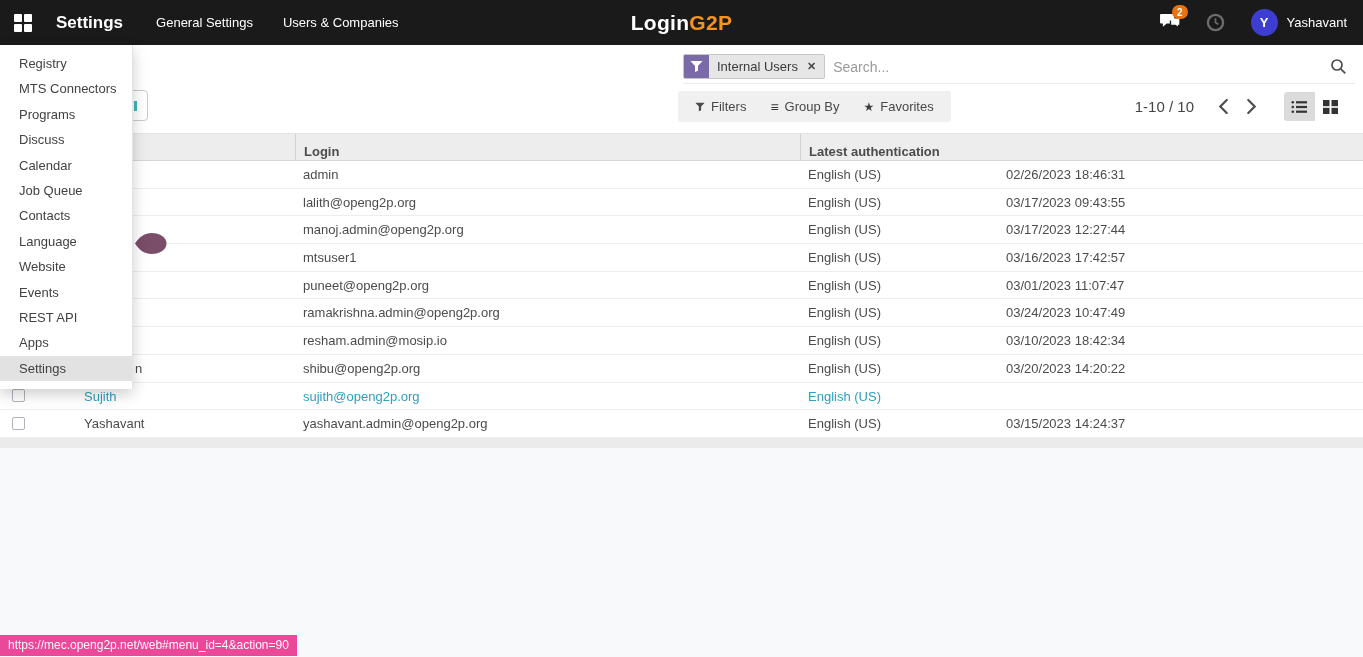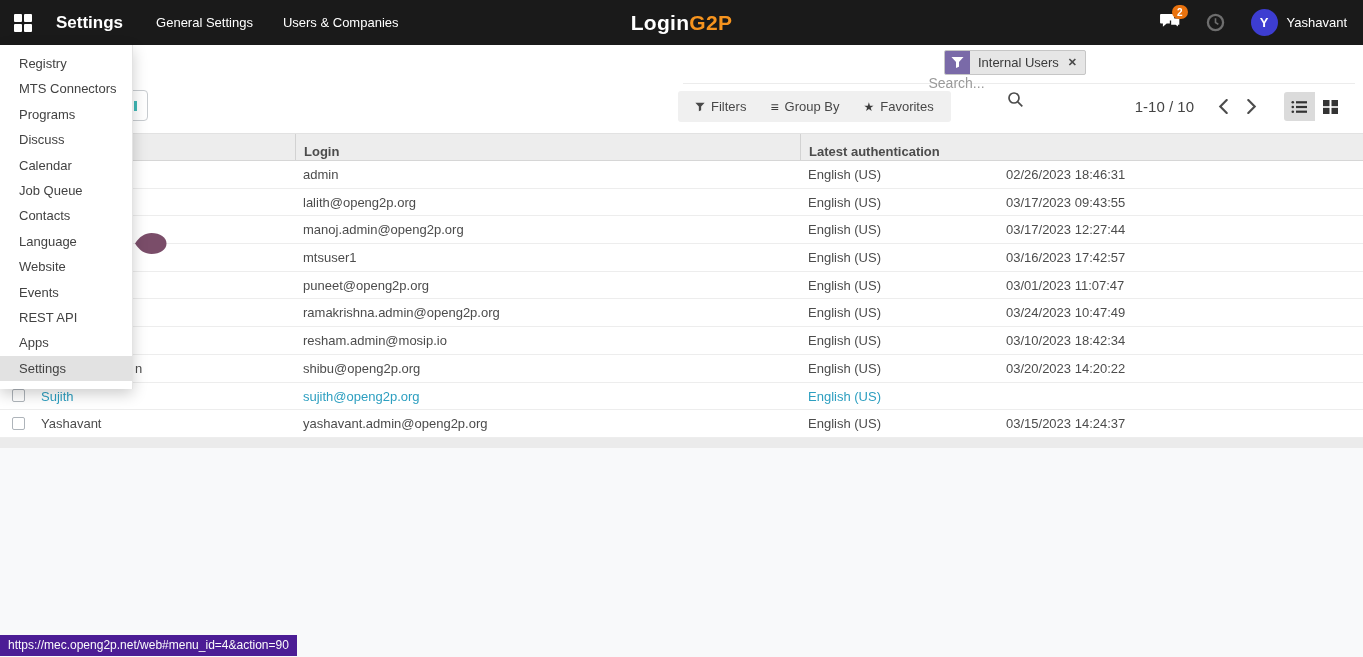--- a/index.html
+++ b/index.html
@@ -39,21 +39,20 @@
     display:flex; align-items:center; justify-content:center;
     font-size:13px; font-weight:bold; color:#fff; margin-right:9px; cursor:pointer;
   }
   .user-name { font-size:13px; cursor:pointer; }
 
   
   .search-bar {
     position:absolute; top:50px; left:683px; width:672px; height:34px;
     display:flex; align-items:center;
     border-bottom:1px solid #ececec;
-    flex-direction:column;
   }
   .facet {
     display:flex; align-items:stretch; height:25px;
     border:1px solid #c6c6c6; border-radius:2px; background:#e6e6e6;
     overflow:hidden; margin-right:8px; flex:none;
   }
   .facet-icon { width:25px; background:#7a6aa8; display:flex; align-items:center; justify-content:center; }
   .facet-label { display:flex; align-items:center; padding:0 7px 0 8px; font-size:13px; color:#3a3a3a; }
   .facet-remove { display:flex; align-items:center; padding:0 8px 0 2px; font-size:11px; font-weight:bold; color:#4a4a4a; cursor:pointer; }
   .search-input {
@@ -93,21 +92,21 @@
   .trow {
     height:27.7px; line-height:27px; font-size:13px; color:#4c4c4c;
     border-bottom:1px solid #ededed; background:#fff; cursor:pointer; position:relative;
   }
   .cell { padding:0 8px; overflow:hidden; white-space:nowrap; }
   .c-check { padding:0; display:flex; align-items:center; }
   .cb {
     display:inline-block; width:13px; height:13px; flex:none;
     border:1px solid #aeb4ba; border-radius:2px; background:#fff; margin-left:12px;
   }
-  .c-name { padding-left:1px; }
+  .c-name { padding-left:1px;margin-left:43px; }
   .c-auth { padding-left:6px; }
   .trow.teal .c-name, .trow.teal .c-login, .trow.teal .c-lang { color:#2d9fc0; }
   .name-frag { position:absolute; left:135px; top:0; }
 
   .footer-strip { position:absolute; top:438px; left:0; width:1363px; height:10px; background:#ebebeb; }
   .content-below { position:absolute; top:448px; left:0; right:0; bottom:0; background:#f8f9fa; }
 
   
   .apps-dropdown {
     position:absolute; top:45px; left:0; width:133px;
@@ -123,21 +122,21 @@
   .partial-button {
     position:absolute; top:90px; left:86px; width:62px; height:31px;
     background:#fff; border:1px solid #c8ccd0; border-radius:4px; z-index:5;
   }
   .partial-button .sliver { position:absolute; left:47px; top:10px; width:3px; height:10px; background:#00a09d; opacity:.75; }
   .avatar-blob { position:absolute; top:231px; left:134px; z-index:20; }
 
   
   .status-tooltip {
     position:absolute; left:0; bottom:1px; z-index:60;
-    background:#4c1d95; color:#fbfbfb;
+    background:#ec4899; color:#fbfbfb;
     font-size:12px; padding:3px 8px 4px;
   }
 </style>
 </head>
 <body>
 
 <div class="navbar">
   <div class="apps-toggle">
     <span class="grid-icon">
         <i></i>

